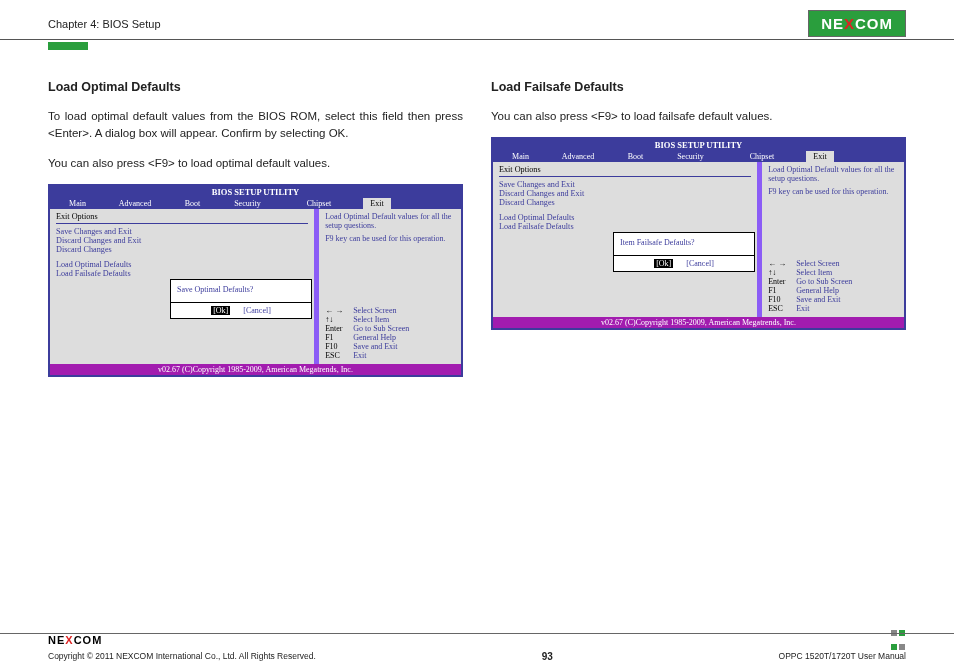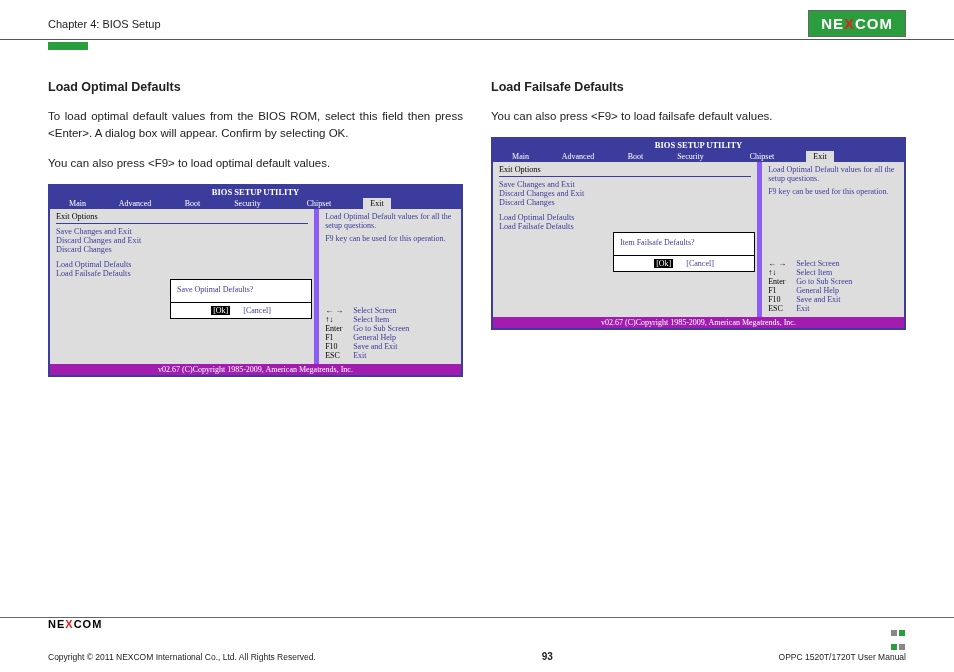--- a/index.html
+++ b/index.html
@@ -140,21 +140,21 @@
 
   .page-footer{
     position:absolute;
     bottom:10px;
     left:0;
     right:0;
     padding:0 48px;
     font-size:8.5px;
     border-top:1px solid #666;
   }
-  .page-footer .row{display:flex;justify-content:space-between;align-items:center;padding-top:3px;margin-top:16px;}
+  .page-footer .row{display:flex;justify-content:space-between;padding-top:3px;}
   .footer-logo{
     display:inline-block;
     color:#000;
     font-weight:bold;
     letter-spacing:1px;
     font-size:11px;
     margin-bottom:2px;
   }
   .footer-logo .x{color:#d22;}
   .page-num{font-weight:bold;font-size:10px;}

